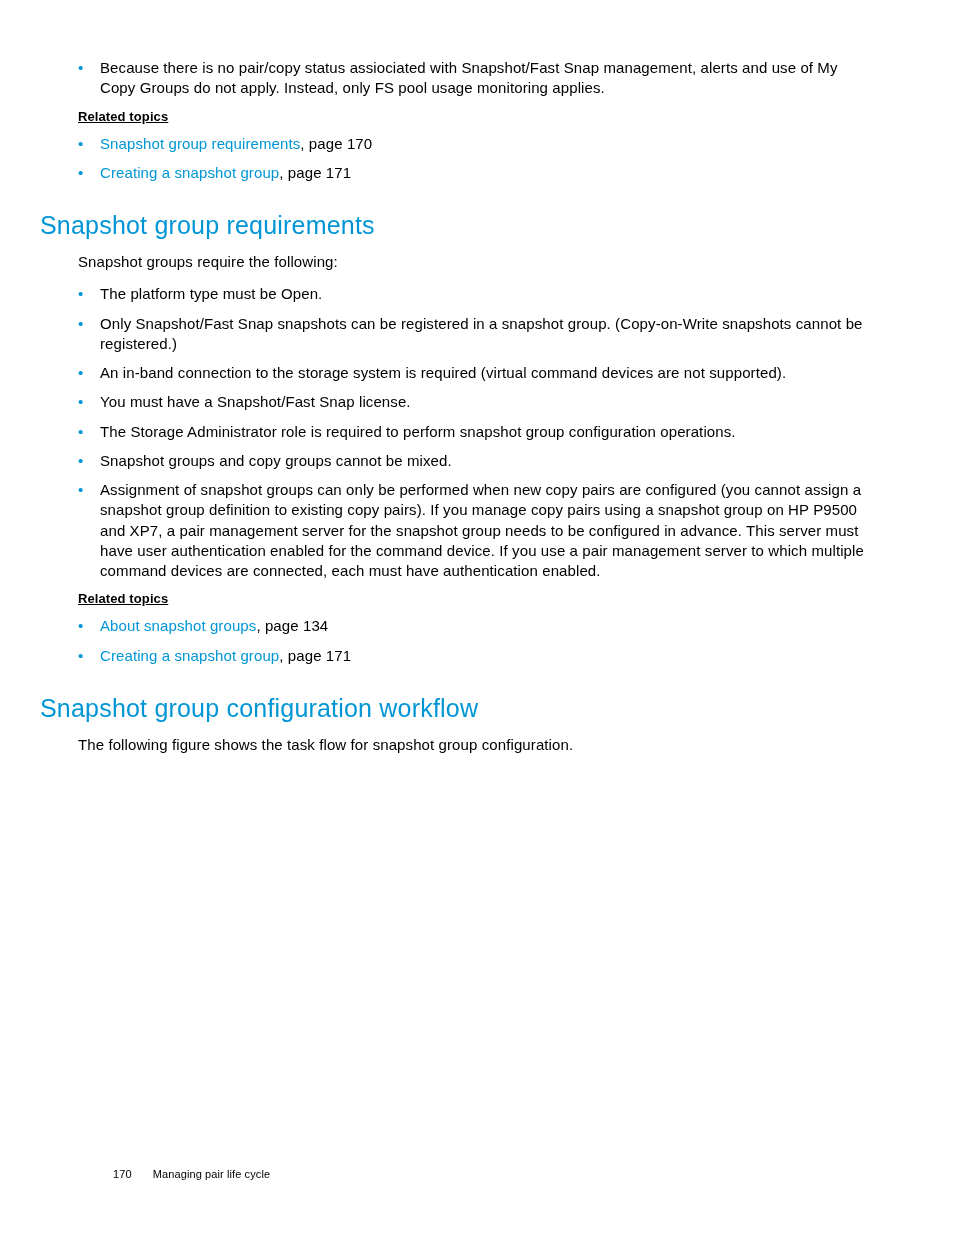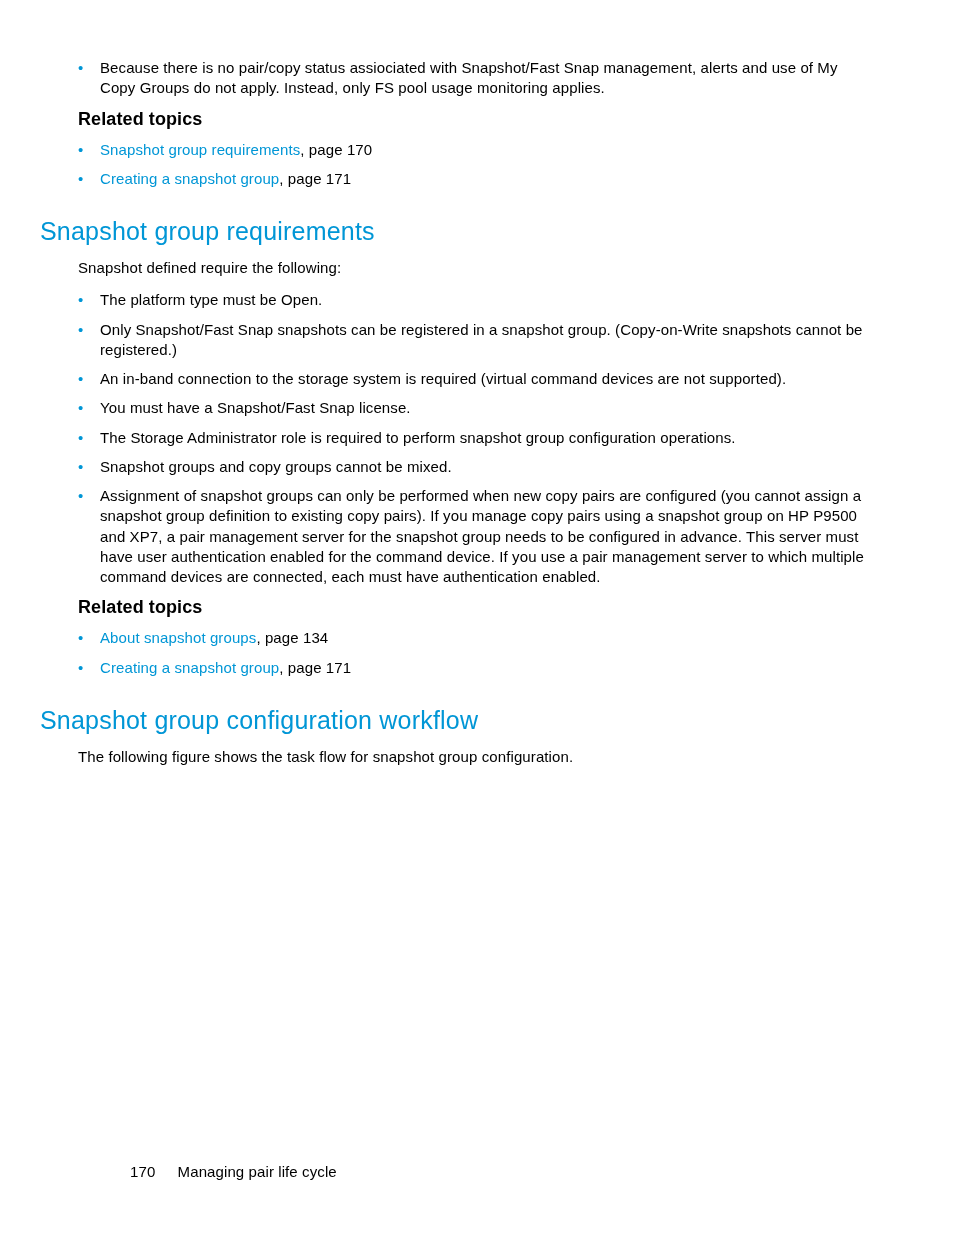--- a/index.html
+++ b/index.html
@@ -27,25 +27,26 @@
   }
   ul.bullets > li::before {
     content: "•";
     position: absolute;
     left: -22px;
     color: #0096d6;
     font-size: 15px;
   }
   .related-heading {
     font-weight: bold;
-    font-size: 18px;
+    font-size: 13px;
     padding-left: 38px;
     margin-top: 10px;
     margin-bottom: 10px;
     letter-spacing: 0.1px;
+    text-decoration: underline;
   }
   .link {
     color: #0096d6;
   }
   h2.section {
     font-family: Arial, Helvetica, sans-serif;
     font-weight: normal;
     color: #0096d6;
     font-size: 25px;
     margin-top: 28px;
@@ -55,22 +56,22 @@
   .intro {
     font-size: 15px;
     padding-left: 38px;
     margin-bottom: 12px;
     line-height: 1.35;
     letter-spacing: 0.1px;
   }
   .footer {
     position: absolute;
     bottom: 55px;
-    left: 130px;
-    font-size: 15px;
+    left: 113px;
+    font-size: 11px;
     letter-spacing: 0.1px;
   }
   .footer .pnum {
     margin-right: 18px;
   }
 </style>
 </head>
 <body>
 
 <div class="page">
@@ -83,21 +84,21 @@
   <ul class="bullets">
     <li>
       <span class="link">Snapshot group requirements</span><span>, page 170</span>
     </li>
     <li>
       <span class="link">Creating a snapshot group</span><span>, page 171</span>
     </li>
   </ul>
 
   <h2 class="section">Snapshot group requirements</h2>
-  <div class="intro">Snapshot defined require the following:</div>
+  <div class="intro">Snapshot groups require the following:</div>
   <ul class="bullets">
     <li>The platform type must be Open.</li>
     <li>Only Snapshot/Fast Snap snapshots can be registered in a snapshot group. (Copy-on-Write snapshots cannot be registered.)</li>
     <li>An in-band connection to the storage system is required (virtual command devices are not supported).</li>
     <li>You must have a Snapshot/Fast Snap license.</li>
     <li>The Storage Administrator role is required to perform snapshot group configuration operations.</li>
     <li>Snapshot groups and copy groups cannot be mixed.</li>
     <li>Assignment of snapshot groups can only be performed when new copy pairs are configured (you cannot assign a snapshot group definition to existing copy pairs). If you manage copy pairs using a snapshot group on HP P9500 and XP7, a pair management server for the snapshot group needs to be configured in advance. This server must have user authentication enabled for the command device. If you use a pair management server to which multiple command devices are connected, each must have authentication enabled.</li>
   </ul>
 

